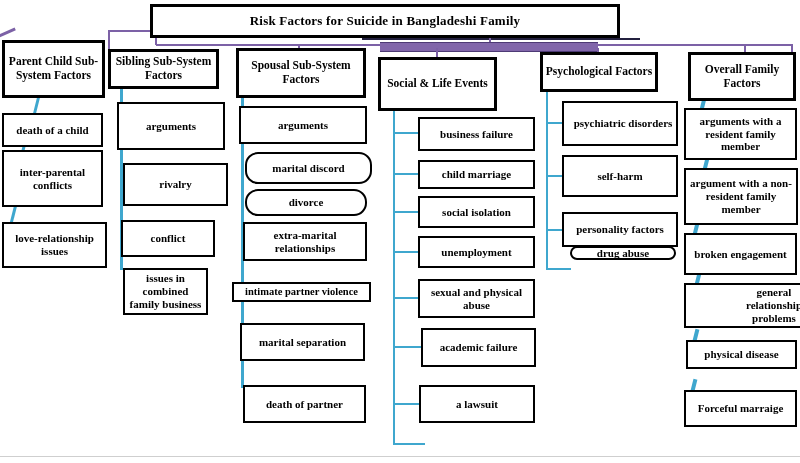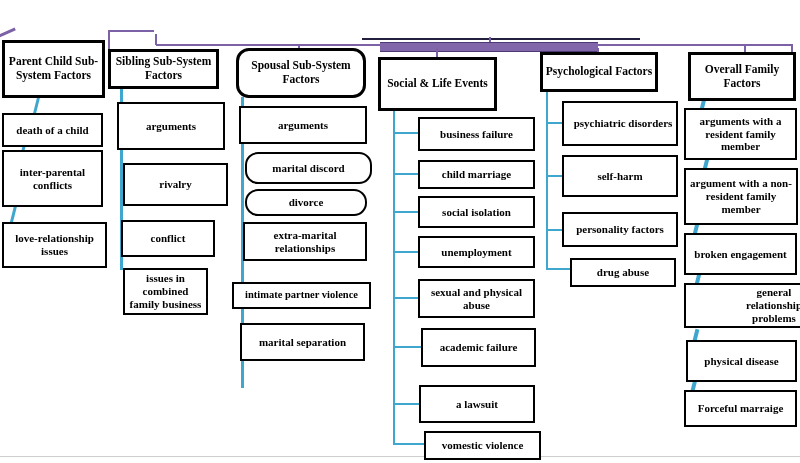--- a/index.html
+++ b/index.html
@@ -61,57 +61,58 @@
 
   <div class="cy tick" style="left:701px;top:99px;width:4px;height:10px;"></div>
   <div class="cy tick" style="left:704px;top:159px;width:4px;height:10px;"></div>
   <div class="cy tick" style="left:694px;top:224px;width:4px;height:10px;"></div>
   <div class="cy tick" style="left:696px;top:274px;width:4px;height:10px;"></div>
   <div class="cy tick" style="left:694px;top:329px;width:4px;height:12px;"></div>
   <div class="cy tick" style="left:692px;top:379px;width:4px;height:12px;"></div>
 
   <div class="grayline" style="left:0;top:456px;width:800px;height:1px;"></div>
 
+  <div class="box title" style="left:150px;top:4px;width:470px;height:34px;">Risk Factors for Suicide in Bangladeshi Family</div>
 
   <div class="box hdr" style="left:2px;top:40px;width:103px;height:58px;">Parent Child Sub-System Factors</div>
   <div class="box" style="left:2px;top:113px;width:101px;height:34px;">death of a child</div>
   <div class="box" style="left:2px;top:150px;width:101px;height:57px;">inter-parental conflicts</div>
   <div class="box hdr" style="left:108px;top:49px;width:111px;height:40px;">Sibling Sub-System Factors</div>
 
   <div class="box" style="left:2px;top:222px;width:105px;height:46px;">love-relationship issues</div>
   <div class="box" style="left:117px;top:102px;width:108px;height:48px;">arguments</div>
   <div class="box" style="left:123px;top:163px;width:105px;height:43px;">rivalry</div>
   <div class="box" style="left:121px;top:220px;width:94px;height:37px;">conflict</div>
   <div class="box" style="left:123px;top:268px;width:85px;height:47px;">issues in combined family business</div>
 
-  <div class="box hdr" style="left:236px;top:48px;width:130px;height:50px;border-radius:13px;">Spousal Sub-System Factors</div>
+  <div class="box hdr" style="left:236px;top:48px;width:130px;height:50px;">Spousal Sub-System Factors</div>
   <div class="box" style="left:239px;top:106px;width:128px;height:38px;">arguments</div>
   <div class="box" style="left:245px;top:152px;width:127px;height:32px;border-radius:13px;">marital discord</div>
   <div class="box" style="left:245px;top:189px;width:122px;height:27px;border-radius:13px;">divorce</div>
   <div class="box" style="left:243px;top:222px;width:124px;height:39px;">extra-marital relationships</div>
-  <div class="box" style="left:232px;top:282px;width:139px;height:27px;font-size:10.5px;">intimate partner violence</div>
+  <div class="box" style="left:232px;top:282px;width:139px;height:20px;font-size:10.5px;">intimate partner violence</div>
   <div class="box" style="left:240px;top:323px;width:125px;height:38px;">marital separation</div>
+  <div class="box" style="left:243px;top:385px;width:123px;height:38px;">death of partner</div>
 
   <div class="box hdr" style="left:378px;top:57px;width:119px;height:54px;">Social &amp; Life Events</div>
   <div class="box" style="left:418px;top:160px;width:117px;height:29px;">child marriage</div>
   <div class="box" style="left:418px;top:117px;width:117px;height:34px;">business failure</div>
   <div class="box" style="left:418px;top:196px;width:117px;height:32px;">social isolation</div>
   <div class="box" style="left:418px;top:236px;width:117px;height:32px;">unemployment</div>
   <div class="box" style="left:418px;top:279px;width:117px;height:39px;">sexual and physical abuse</div>
   <div class="box" style="left:421px;top:328px;width:115px;height:39px;">academic failure</div>
   <div class="box" style="left:419px;top:385px;width:116px;height:38px;">a lawsuit</div>
-  <div class="box" style="left:424px;top:431px;width:117px;height:29px;">vomestic violence</div>
 
   <div class="box hdr" style="left:540px;top:52px;width:118px;height:40px;">Psychological Factors</div>
   <div class="box" style="left:562px;top:101px;width:116px;height:45px;padding-left:8px;">psychiatric disorders</div>
   <div class="box" style="left:562px;top:155px;width:116px;height:42px;">self-harm</div>
   <div class="box" style="left:562px;top:212px;width:116px;height:35px;">personality factors</div>
-  <div class="box" style="left:570px;top:258px;width:106px;height:29px;">drug abuse</div>
+  <div class="box" style="left:570px;top:246px;width:106px;height:14px;border-radius:14px;">drug abuse</div>
 
   <div class="box hdr" style="left:688px;top:52px;width:108px;height:49px;">Overall Family Factors</div>
   <div class="box" style="left:684px;top:108px;width:113px;height:52px;font-family:Liberation Serif, serif;">arguments with a resident family member</div>
   <div class="box" style="left:684px;top:168px;width:114px;height:57px;">argument with a non-resident family member</div>
   <div class="box" style="left:684px;top:233px;width:113px;height:42px;">broken engagement</div>
   <div class="box" style="left:684px;top:283px;width:134px;height:45px;padding-left:48px;">general relationship problems</div>
-  <div class="box" style="left:686px;top:340px;width:111px;height:42px;">physical disease</div>
+  <div class="box" style="left:686px;top:340px;width:111px;height:29px;">physical disease</div>
   <div class="box" style="left:684px;top:390px;width:113px;height:37px;">Forceful marraige</div>
 
 </div>
 
 </body></html>

